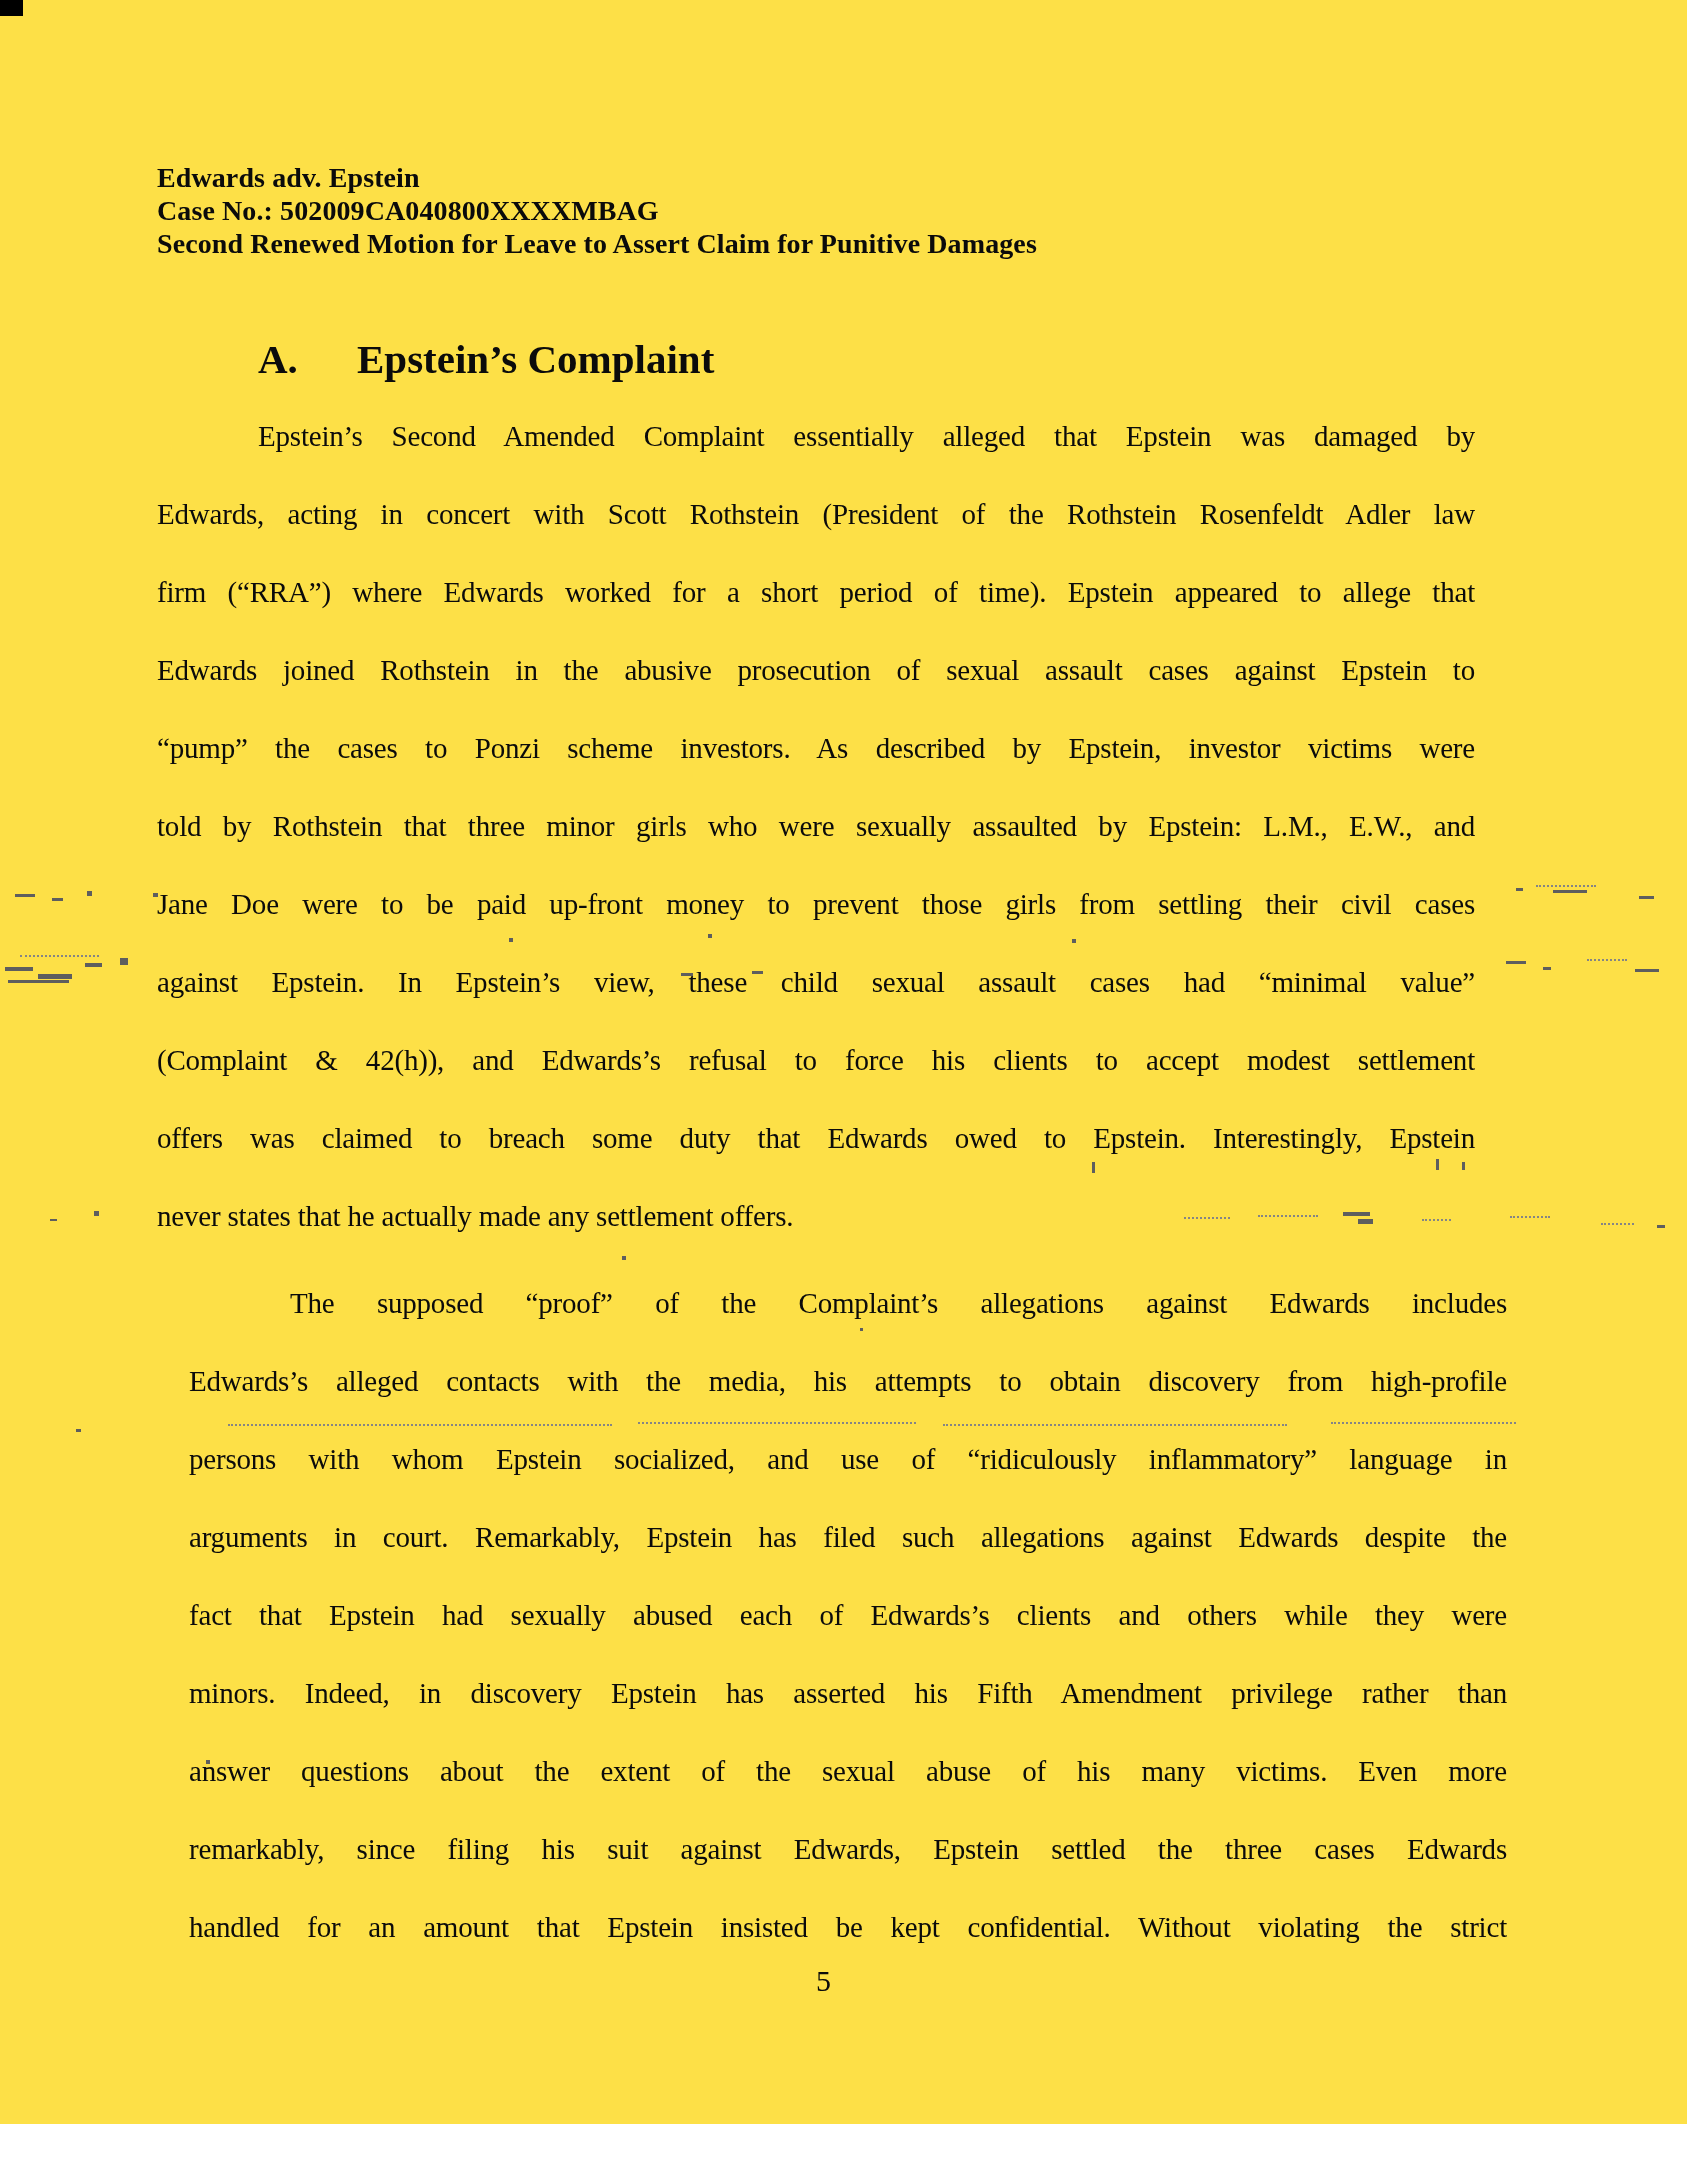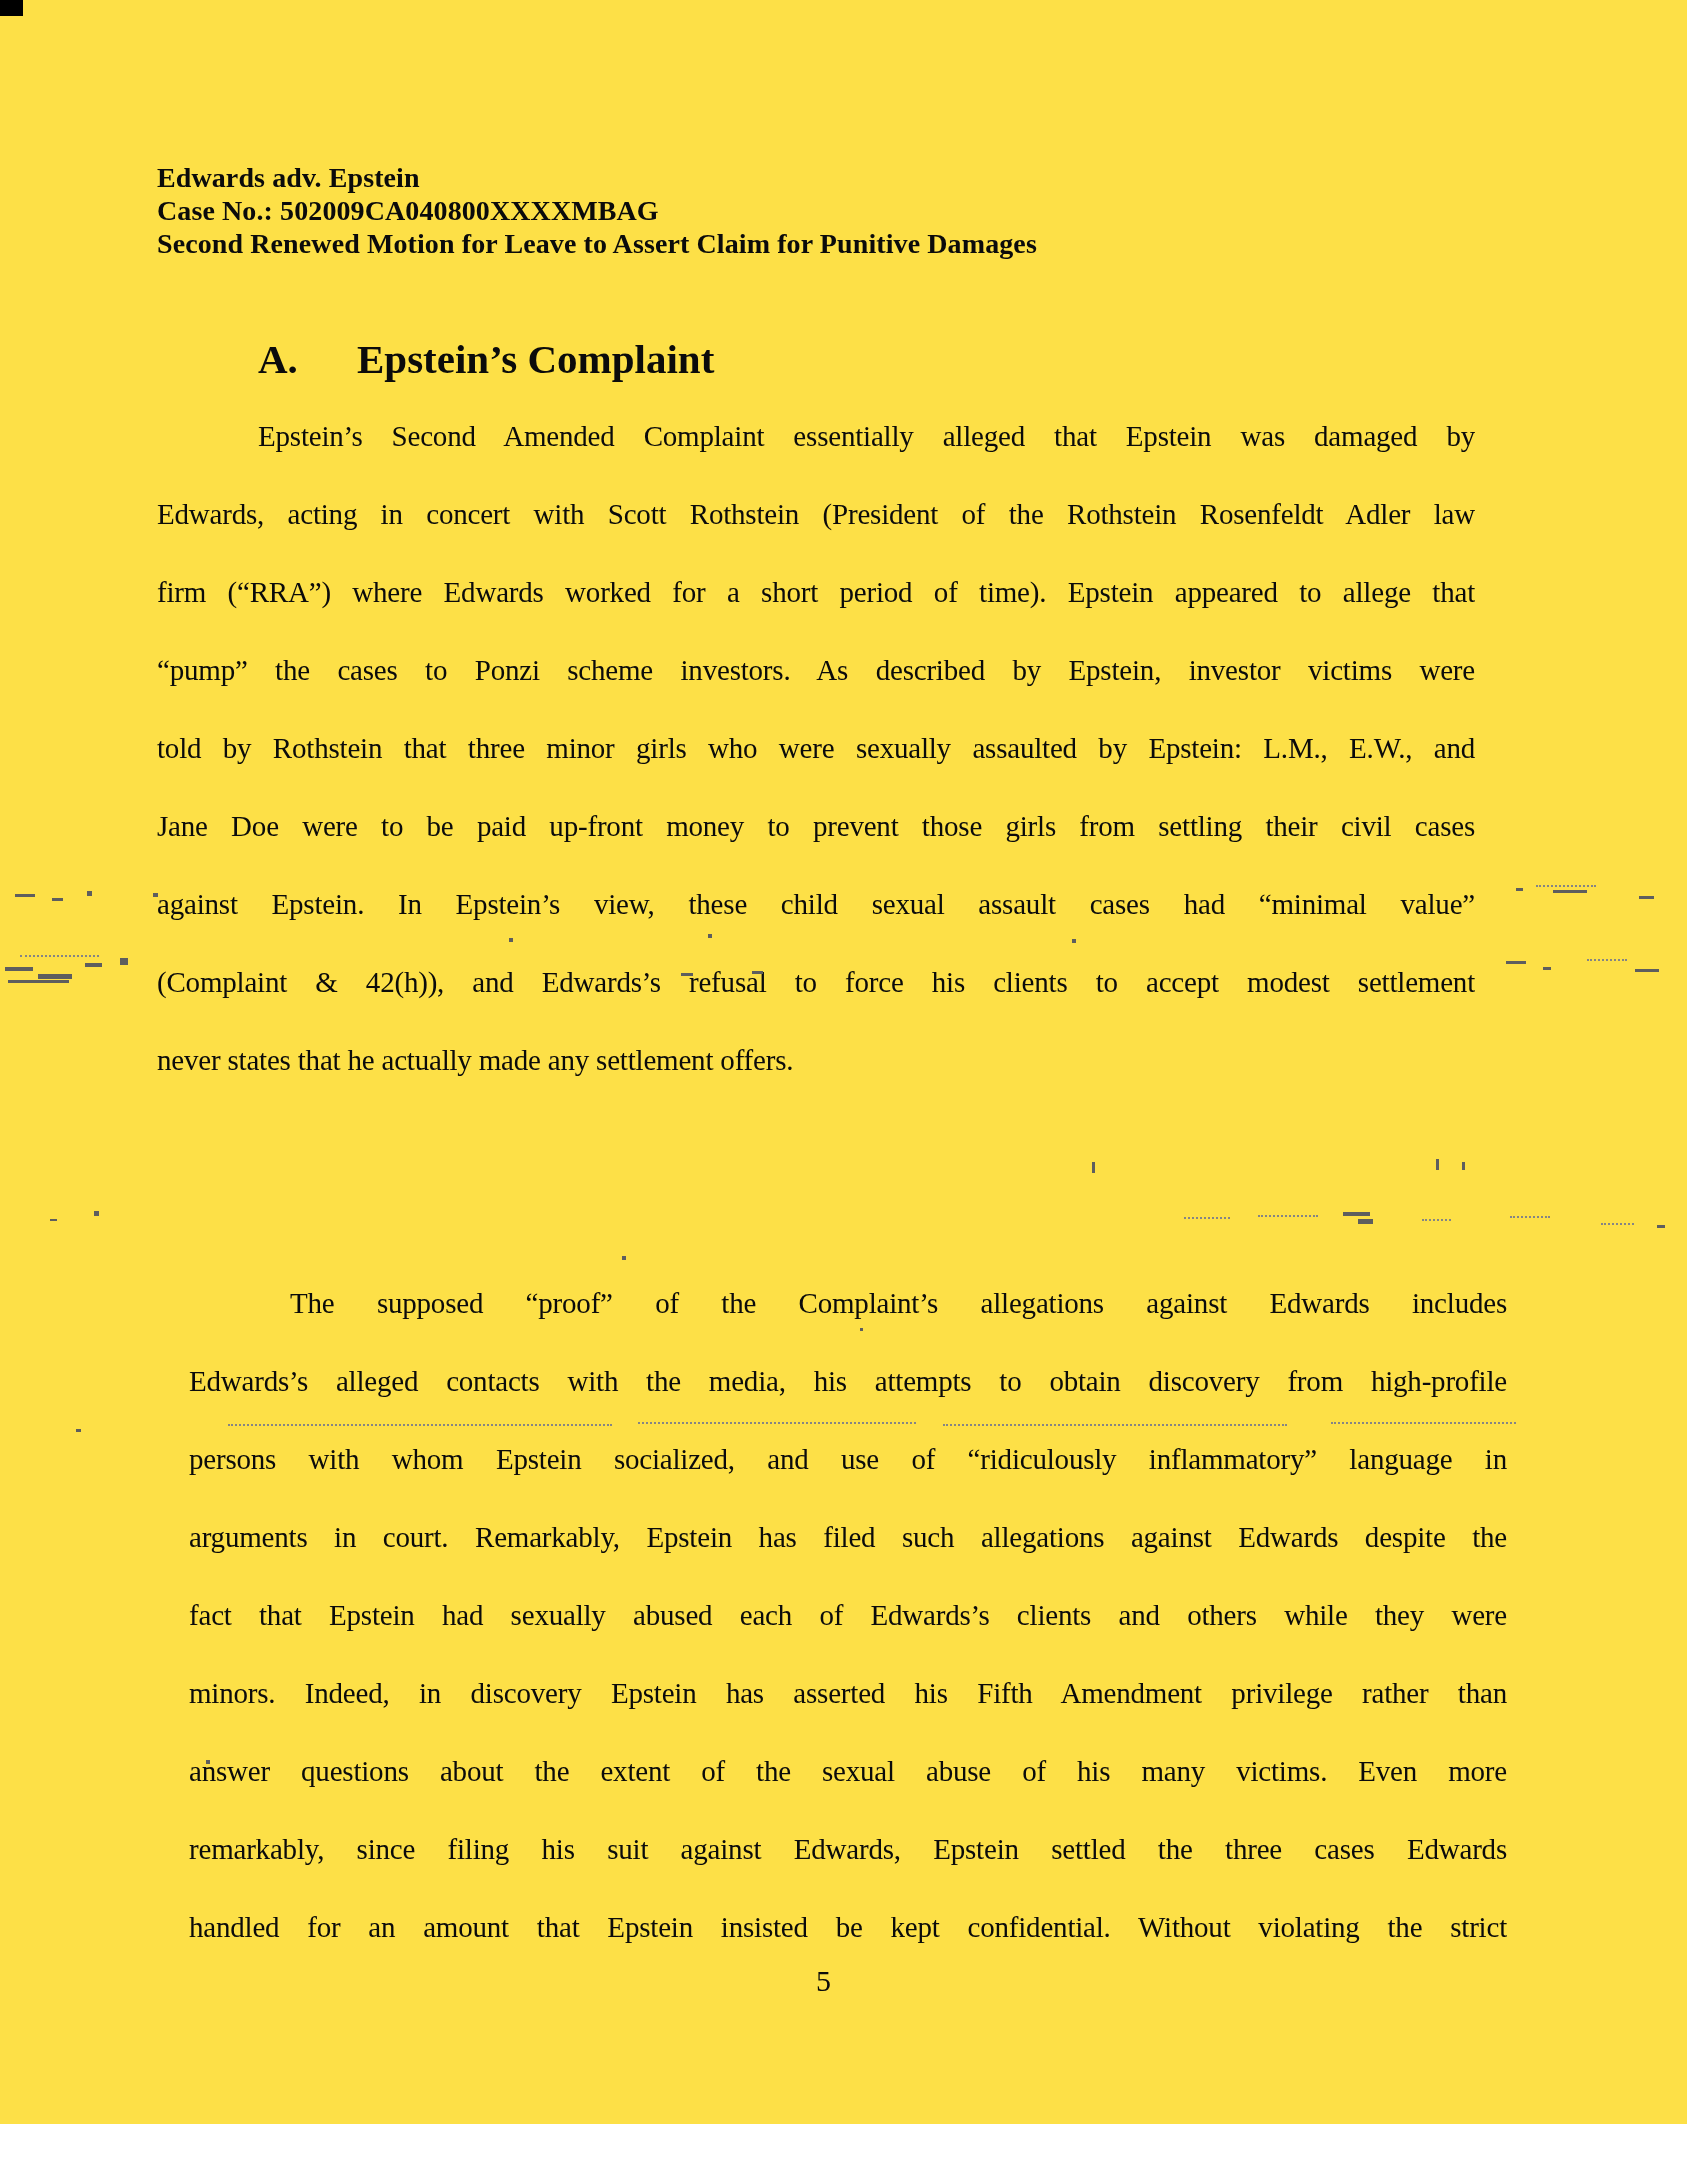--- a/index.html
+++ b/index.html
@@ -80,25 +80,27 @@
   </header>
 
   <div class="section-heading">
     <span class="sec-label">A.</span><span class="sec-title">Epstein’s Complaint</span>
   </div>
 
   <div class="para para1">
     <div class="line indent">Epstein’s Second Amended Complaint essentially alleged that Epstein was damaged by</div>
     <div class="line">Edwards, acting in concert with Scott Rothstein (President of the Rothstein Rosenfeldt Adler law</div>
     <div class="line">firm (“RRA”) where Edwards worked for a short period of time).  Epstein appeared to allege that</div>
+    <div class="line">Edwards joined Rothstein in the abusive prosecution of sexual assault cases against Epstein to</div>
     <div class="line">“pump” the cases to Ponzi scheme investors.  As described by Epstein, investor victims were</div>
     <div class="line">told by Rothstein that three minor girls who were sexually assaulted by Epstein: L.M., E.W., and</div>
     <div class="line">Jane Doe were to be paid up-front money to prevent those girls from settling their civil cases</div>
     <div class="line">against Epstein.  In Epstein’s view, these child sexual assault cases had “minimal value”</div>
     <div class="line">(Complaint &amp; 42(h)), and Edwards’s refusal to force his clients to accept modest settlement</div>
+    <div class="line">offers was claimed to breach some duty that Edwards owed to Epstein.  Interestingly, Epstein</div>
     <div class="line last">never states that he actually made any settlement offers.</div>
   </div>
 
   <div class="para para2">
     <div class="line indent">The supposed “proof” of the Complaint’s allegations against Edwards includes</div>
     <div class="line">Edwards’s alleged contacts with the media, his attempts to obtain discovery from high-profile</div>
     <div class="line">persons with whom Epstein socialized, and use of “ridiculously inflammatory” language in</div>
     <div class="line">arguments in court.  Remarkably, Epstein has filed such allegations against Edwards despite the</div>
     <div class="line">fact that Epstein had sexually abused each of Edwards’s clients and others while they were</div>
     <div class="line">minors. Indeed, in discovery Epstein has asserted his Fifth Amendment privilege rather than</div>

